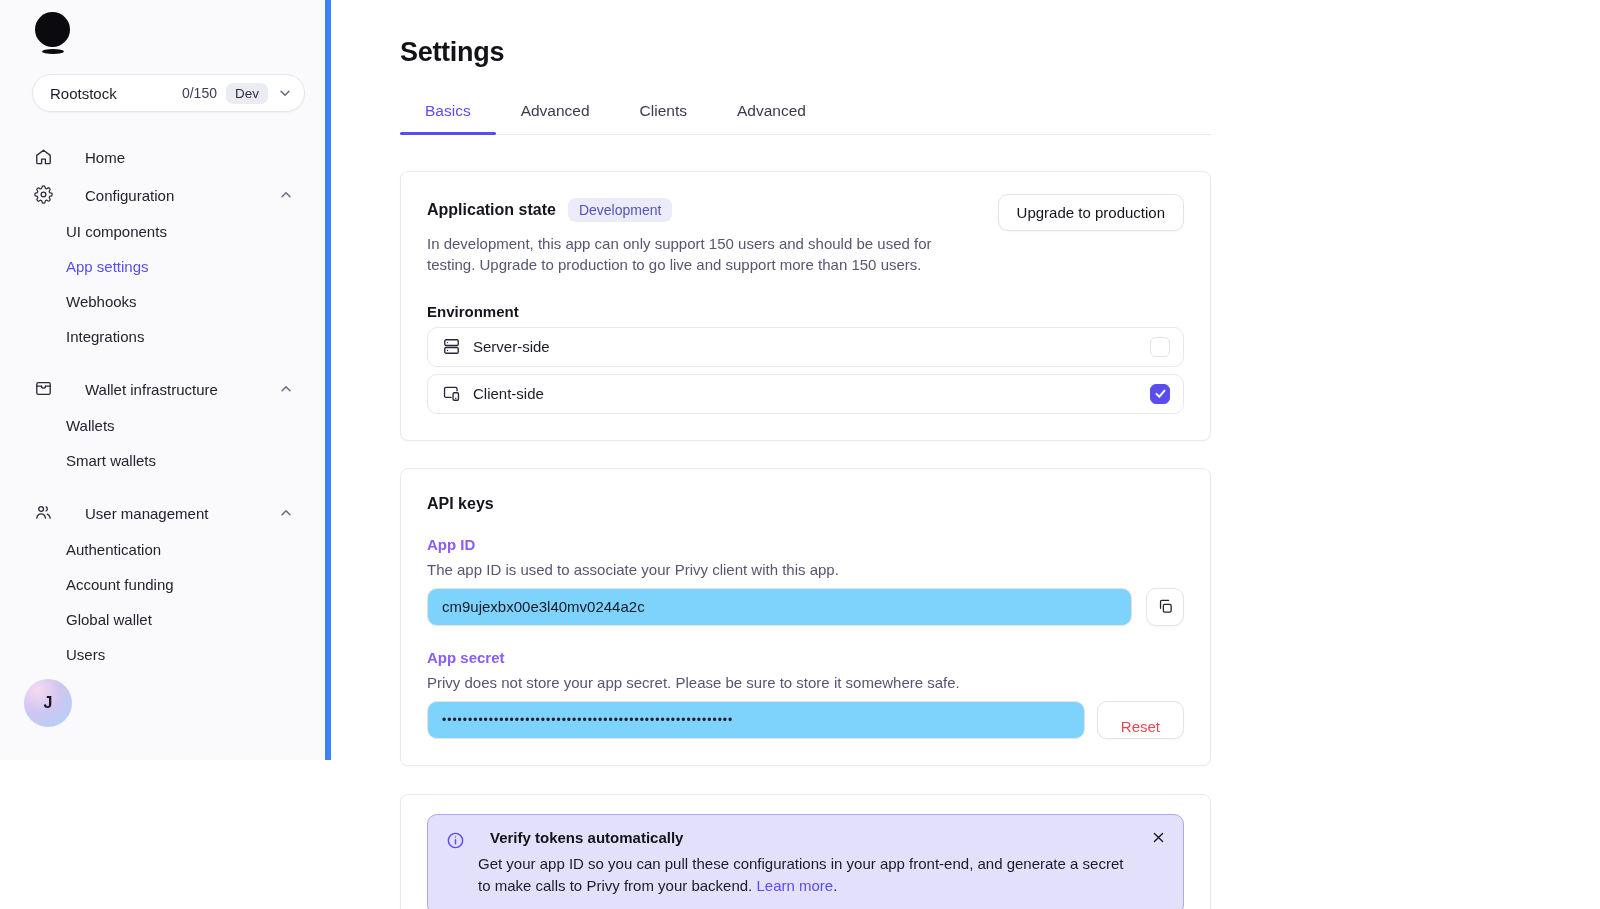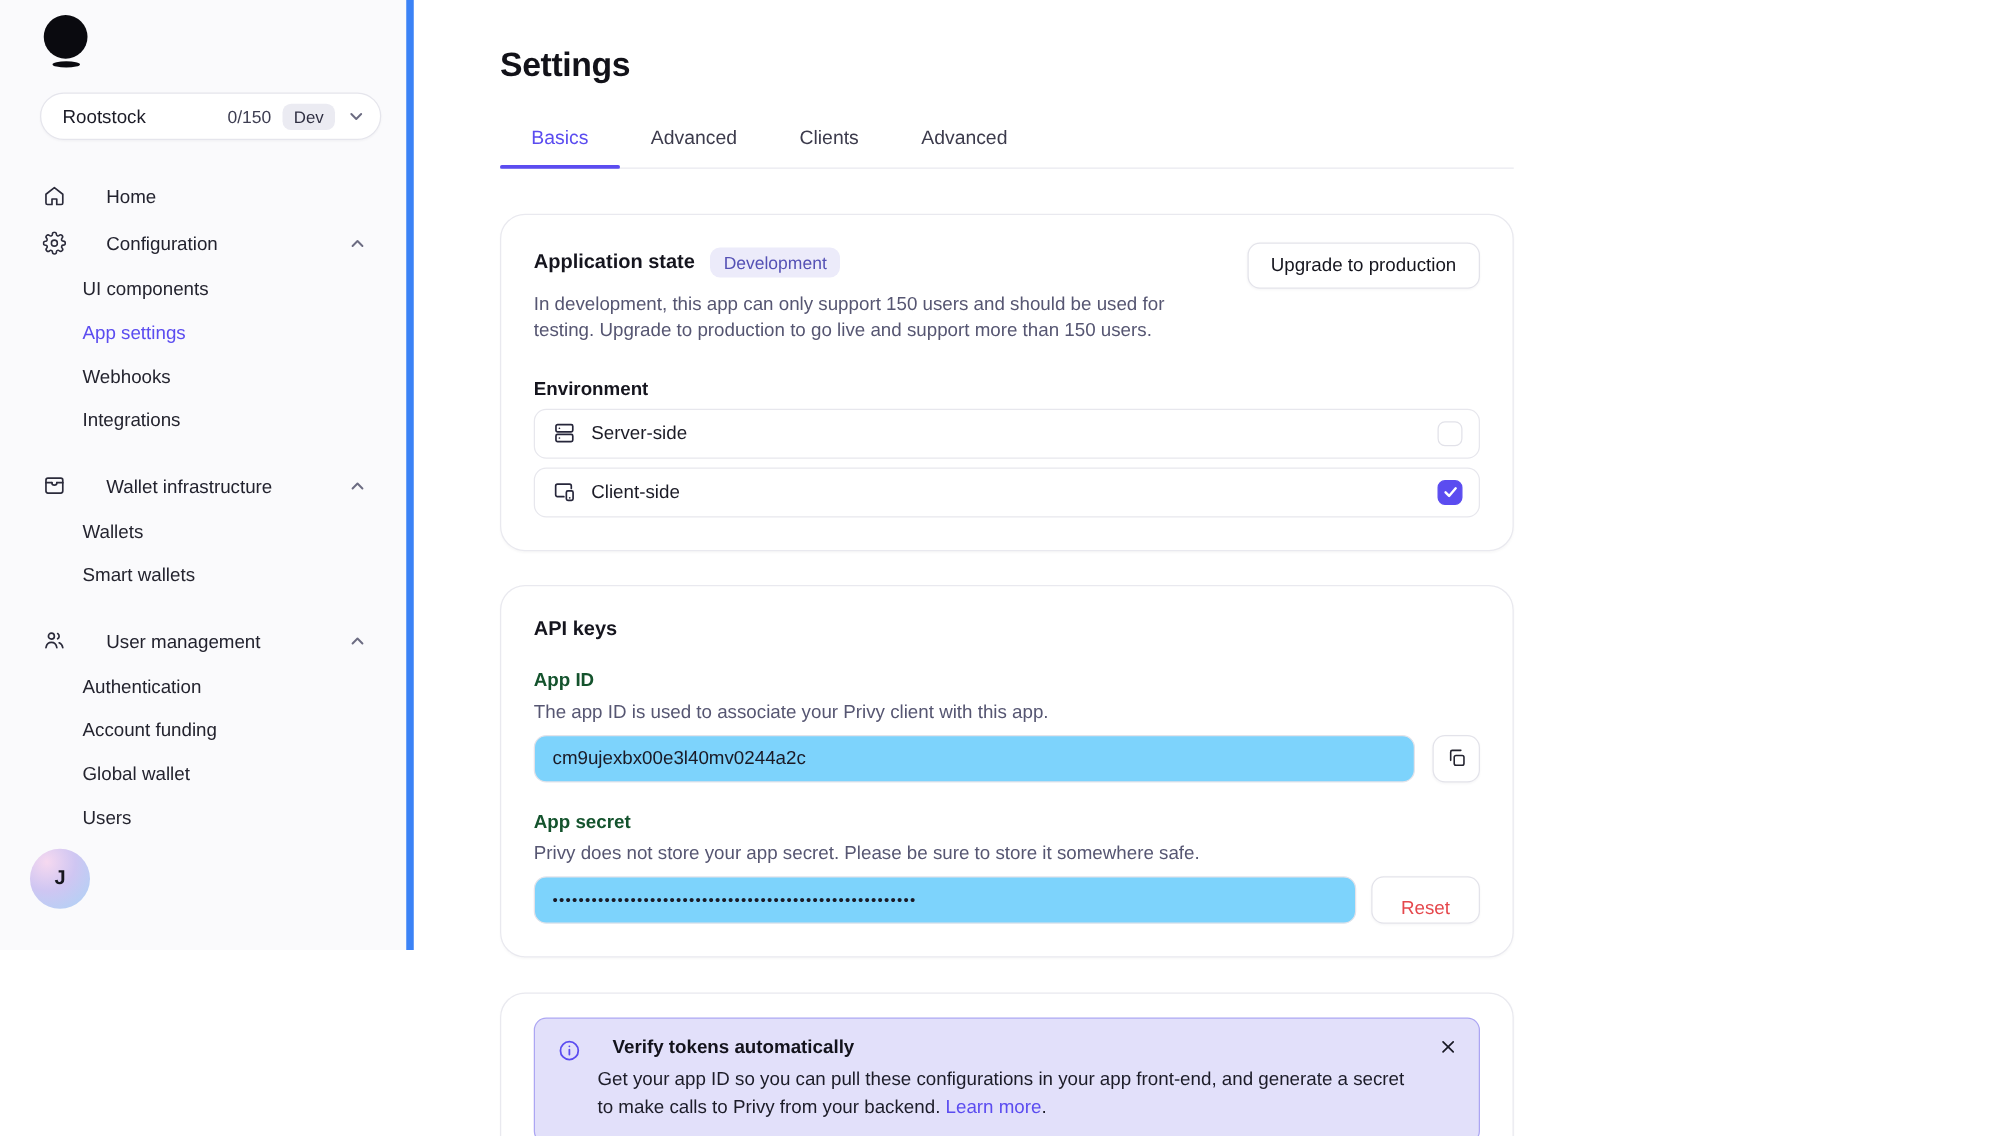--- a/index.html
+++ b/index.html
@@ -59,21 +59,21 @@
   .tab {
     padding:0 25px 14px 25px; font-size:15.5px; color:#3C3B4C; cursor:pointer;
     position:relative; font-weight:400;
   }
   .tab.active { color:var(--accent); font-weight:500; }
   .tab.active::after {
     content:""; position:absolute; left:0; right:0; bottom:-1px; height:3px;
     background:var(--accent); border-radius:2px;
   }
   .card {
-    width:811px; background:#fff; border:1px solid #E9E9EF; border-radius:20px;
+    width:811px; background:#fff; border:1px solid #E9E9EF; border-radius:8px;
     padding:26px; box-shadow:0 1px 2px rgba(20,20,40,.03);
   }
   .card1 { margin-top:36px; }
   .card2 { margin-top:27px; }
   .card3 { margin-top:28px; padding:19px 26px; height:190px; }
   .cs-header { display:flex; align-items:flex-start; justify-content:space-between; }
   .cs-title-row { display:flex; align-items:center; }
   .card-title { font-size:16px; font-weight:700; color:#15151E; }
   .dev-badge {
     margin-left:12px; background:#ECEBFA; color:#5551B5; border-radius:8px;
@@ -94,21 +94,21 @@
   .env-row:first-of-type { margin-top:12px; }
   .env-row .eicon { display:flex; color:#26263A; }
   .env-row .eicon svg { width:19px; height:19px; }
   .env-row .elabel { font-size:15px; color:#1B1B26; flex:1; }
   .checkbox {
     width:20px; height:20px; border-radius:6px; border:1.5px solid #E2E2E9;
     background:#fff; display:flex; align-items:center; justify-content:center; cursor:pointer;
   }
   .checkbox.checked { background:var(--accent); border-color:var(--accent); }
   .checkbox.checked svg { width:13px; height:13px; color:#fff; }
-  .field-label { margin-top:23px; font-size:15px; font-weight:600; color:#14532d; }
+  .field-label { margin-top:23px; font-size:15px; font-weight:600; color:#8b5cf6; }
   .field-desc { margin-top:8px; font-size:15px; color:#565672; }
   .field-row { margin-top:10px; display:flex; align-items:center; }
   .text-input {
     height:38px; border:1px solid var(--input-border); border-radius:10px;
     padding:0 14px; font-size:15px; color:#1A1A26; font-family:inherit; background:#7dd3fc;
     outline:none;
   }
   .appid-input { width:706px; }
   .secret-input { width:671px; font-size:12px; letter-spacing:1px; color:#1A1A26; }
   .icon-btn {

